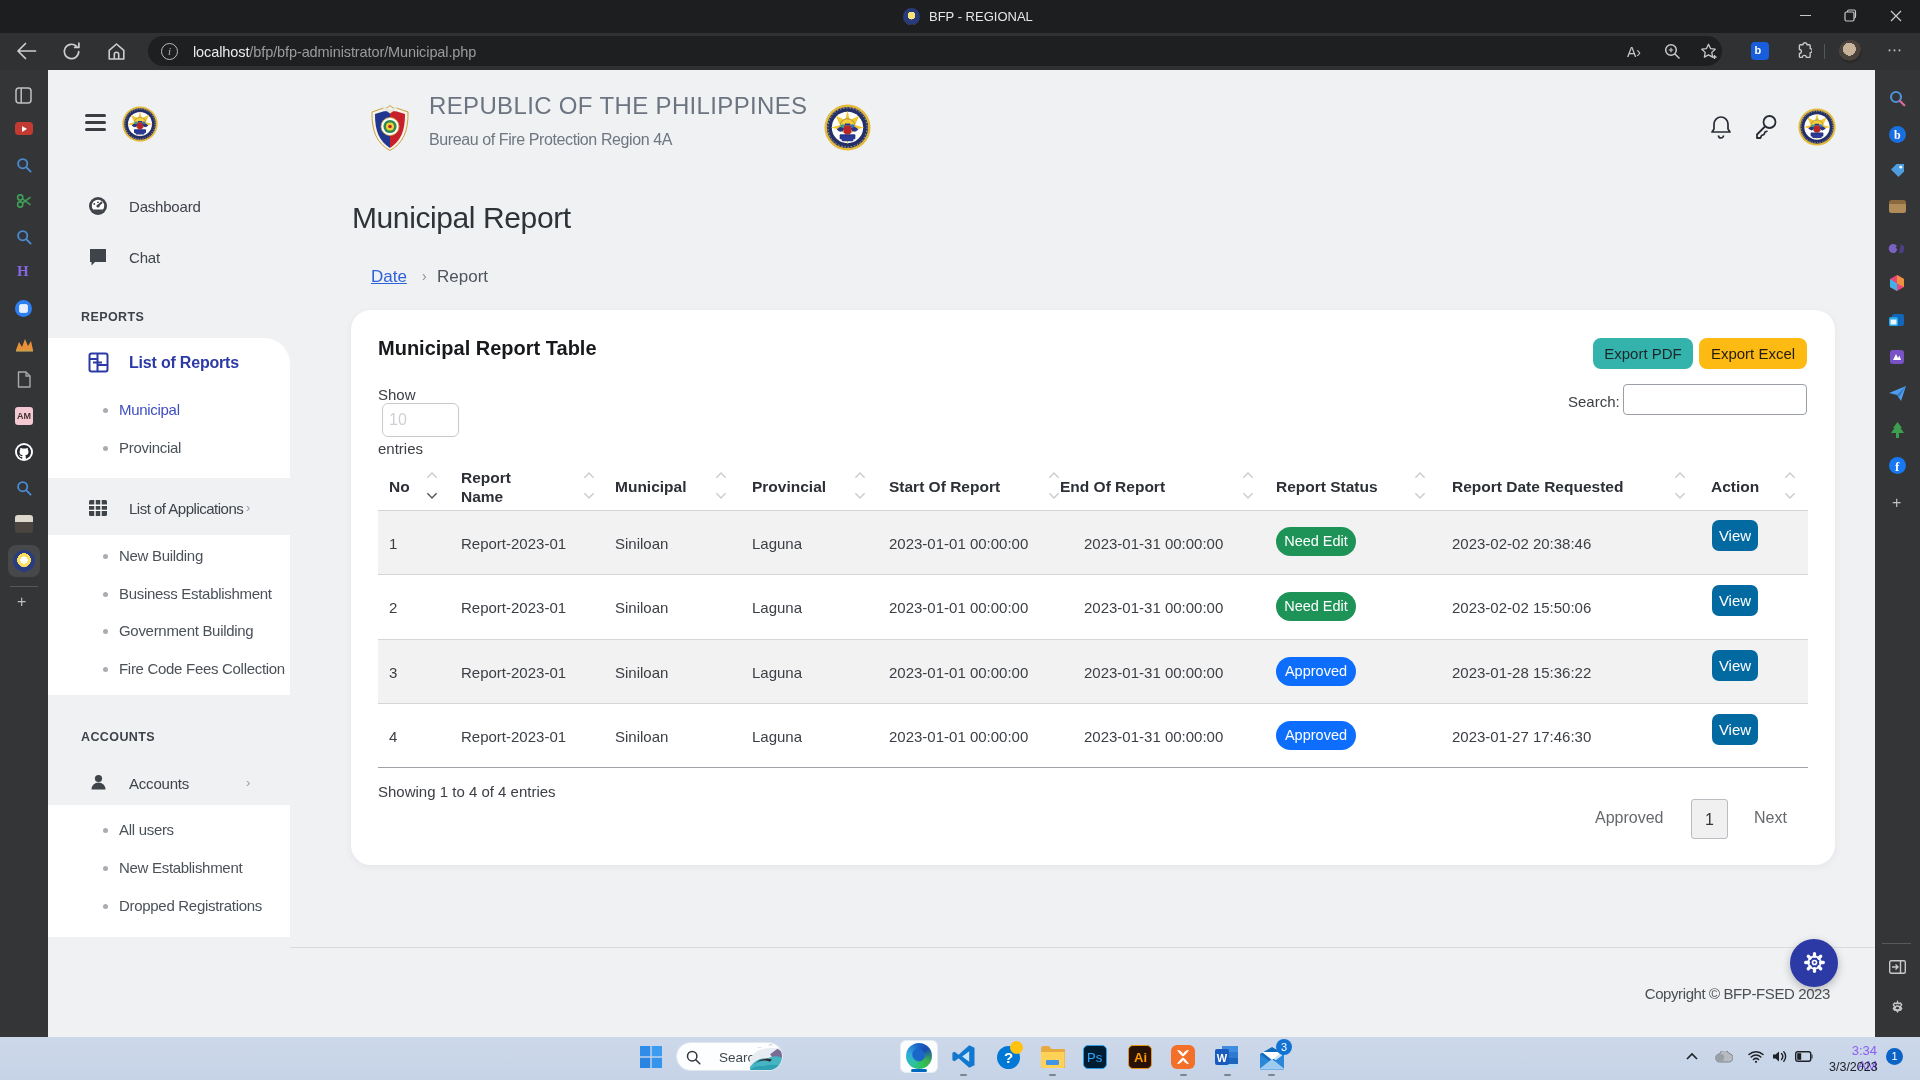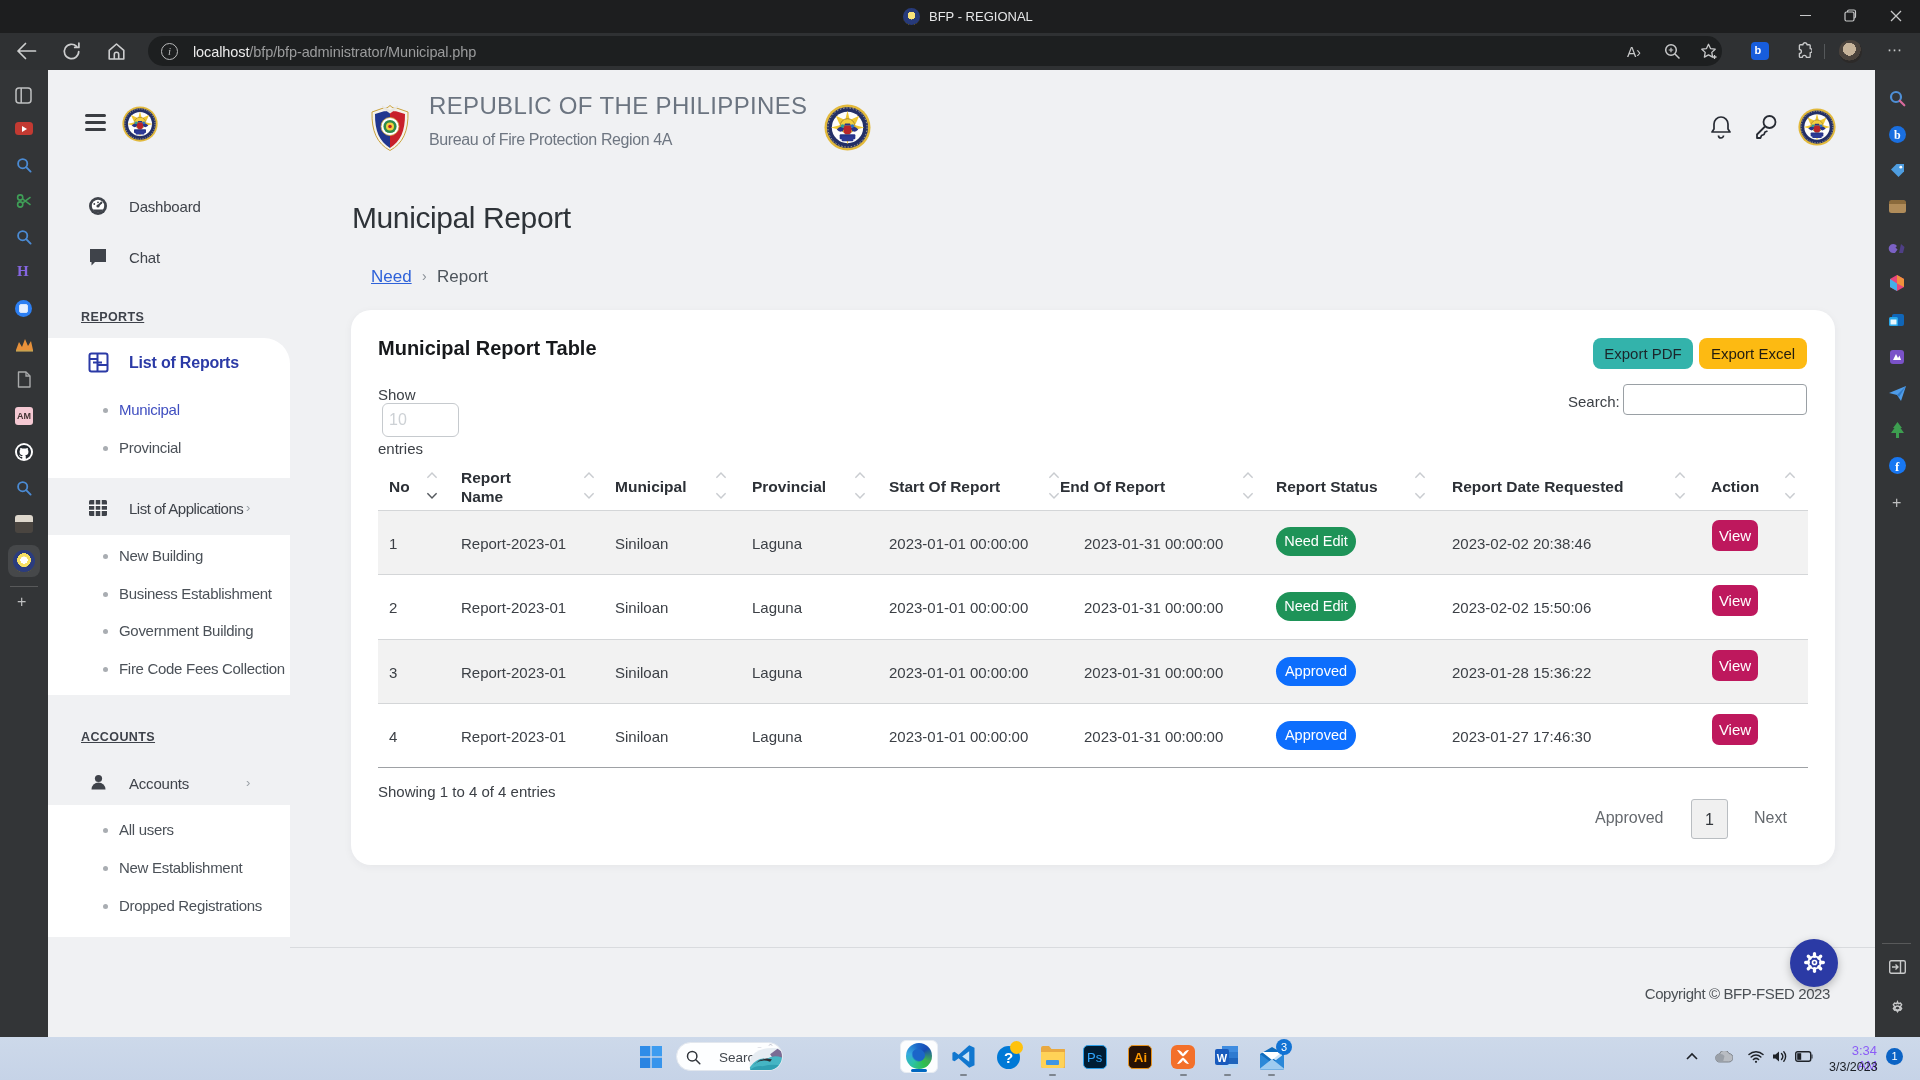--- a/index.html
+++ b/index.html
@@ -10,27 +10,27 @@
   #toolbar { left:0; top:33px; width:1920px; height:37px; background:#2f3133; }
   #urlpill { left:148px; top:36px; width:1574px; height:30px; border-radius:15px; background:#1d1f20; }
   .tbicon { color:#c8c9ca; }
   #leftbar { left:0; top:70px; width:48px; height:967px; background:#333537; }
   #rightbar { left:1875px; top:70px; width:45px; height:967px; background:#333537; }
   #taskbar { left:0; top:1037px; width:1920px; height:43px; background:linear-gradient(180deg,#cdd9ea,#c6d3e7); }
   .wblock { position:absolute; left:48px; width:242px; background:#fff; }
   .mitem { position:absolute; font-size:15px; letter-spacing:-0.2px; color:#3f434a; }
   .sitem { position:absolute; font-size:15px; letter-spacing:-0.3px; color:#4b5158; }
   .dot { position:absolute; left:103px; width:5px; height:5px; border-radius:50%; background:#a9adb2; }
-  .seclabel { position:absolute; left:81px; font-size:12.5px; font-weight:bold; color:#3e424a; letter-spacing:0.4px;text-decoration:underline; }
+  .seclabel { position:absolute; left:81px; font-size:12.5px; font-weight:bold; color:#3e424a; letter-spacing:0.4px; }
   .chev { position:absolute; left:246px; color:#9aa0a6; font-size:13px; }
   .hcell { position:absolute; font-weight:bold; font-size:15.5px; color:#2c3036; }
   .cell { position:absolute; font-size:15px; color:#3c4046; }
   .sorts { position:absolute; width:12px; }
   .badge { position:absolute; width:80px; height:29px; border-radius:15px; color:#fff; font-size:14.5px; text-align:center; line-height:29px; }
-  .viewbtn { position:absolute; left:1712px; width:46px; height:31px; border-radius:7px; background:#be185d; color:#fff; font-size:15px; text-align:center; line-height:31px; }
+  .viewbtn { position:absolute; left:1712px; width:46px; height:31px; border-radius:7px; background:#0369a1; color:#fff; font-size:15px; text-align:center; line-height:31px; }
 </style>
 </head>
 <body>
 
 <svg width="0" height="0" style="position:absolute;">
 <defs>
 <g id="bfpseal">
   <circle cx="24" cy="24" r="23.5" fill="#e2b93b"></circle>
   <circle cx="24" cy="24" r="21" fill="#232f66"></circle>
   <circle cx="24" cy="24" r="20" fill="none" stroke="#e9d9a0" stroke-width="0.8" stroke-dasharray="1.5 1.8"></circle>
@@ -307,21 +307,21 @@
   </svg>
 <svg class="abs" style="left:1753px;top:113px;" width="27" height="27" viewBox="0 0 27 27">
     <circle cx="16.5" cy="9" r="6" stroke="#272b33" stroke-width="1.8" fill="none"></circle>
     <path d="M12 13.5 L4 21.5 v3.5 h3.5 l1 -2.5 2.5 -1 1 -2.5 2.5 -1" stroke="#272b33" stroke-width="1.8" fill="none" stroke-linejoin="round"></path>
   </svg>
 <svg class="abs" style="left:1798px;top:108px;" width="38" height="38" viewBox="0 0 48 48">
     <use href="#bfpseal"></use>
   </svg>
 
 <div class="abs" style="left:352px;top:201px;font-size:30px;font-weight:500;color:#2e3338;letter-spacing:-0.4px;">Municipal Report</div>
-<div class="abs" style="left:371px;top:267px;font-size:17px;color:#2e62d9;text-decoration:underline;">Need</div>
+<div class="abs" style="left:371px;top:267px;font-size:17px;color:#2e62d9;text-decoration:underline;">Date</div>
 <div class="abs" style="left:422px;top:268px;font-size:14px;color:#8a9097;">›</div>
 <div class="abs" style="left:437px;top:267px;font-size:17px;color:#4e555c;">Report</div>
 
 <div class="abs" style="left:351px;top:310px;width:1484px;height:555px;background:#fff;border-radius:20px;box-shadow:0 2px 8px rgba(40,40,60,0.05);"></div>
 <div class="abs" style="left:378px;top:337px;font-size:20px;font-weight:bold;color:#17191c;">Municipal Report Table</div>
 <div class="abs" style="left:1593px;top:338px;width:100px;height:31px;background:#33b3ab;border-radius:8px;color:#1b262b;font-size:15px;text-align:center;line-height:31px;">Export PDF</div>
 <div class="abs" style="left:1699px;top:338px;width:108px;height:31px;background:#fdba12;border-radius:8px;color:#221d10;font-size:15px;text-align:center;line-height:31px;">Export Excel</div>
 
 <div class="abs" style="left:378px;top:386px;font-size:15px;color:#3c4046;">Show</div>
 <div class="abs" style="left:382px;top:403px;width:77px;height:34px;border:1px solid #c6cace;border-radius:6px;background:#fff;"></div>

